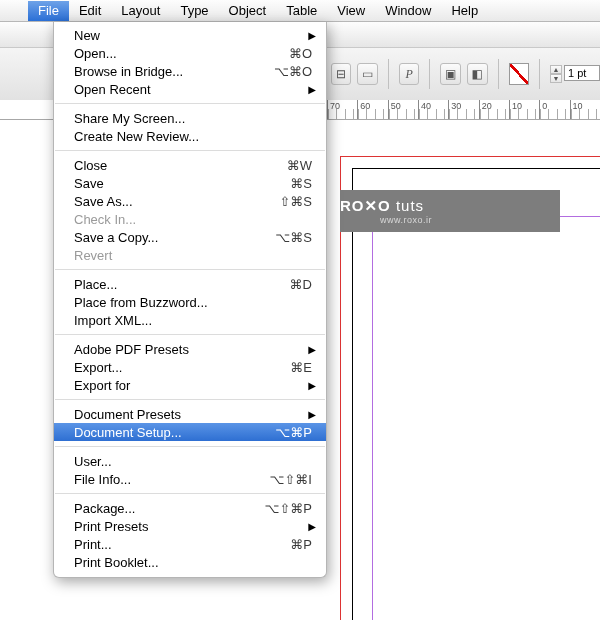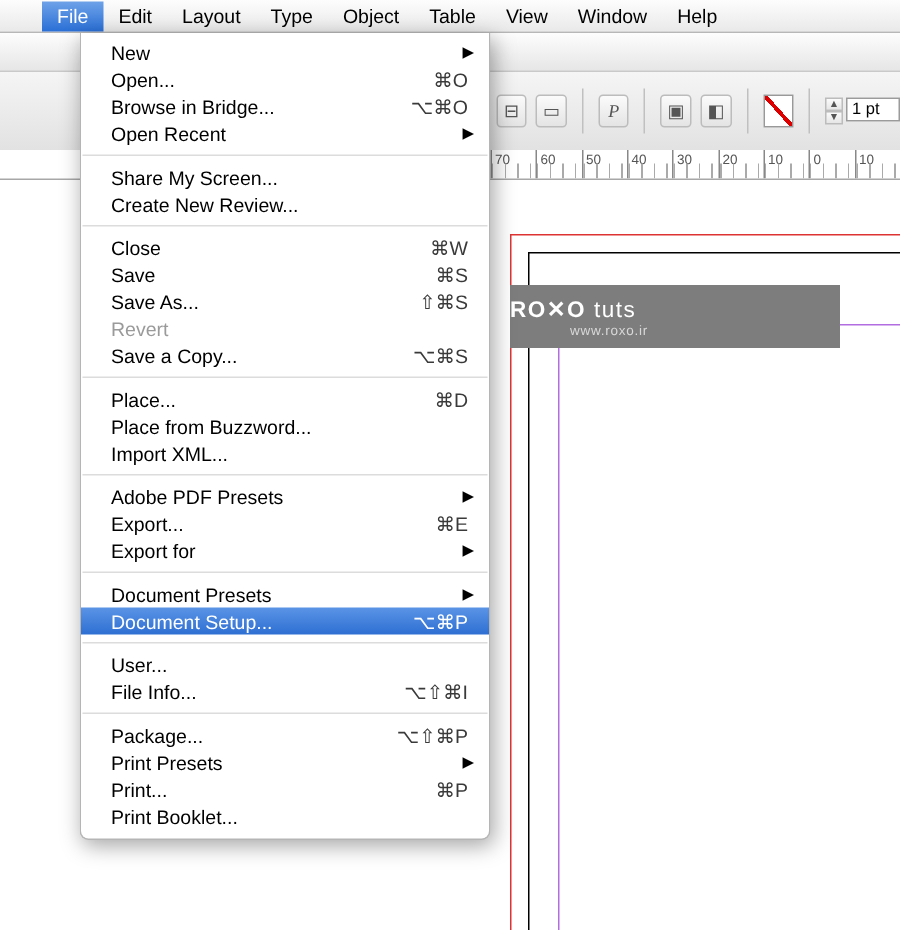--- a/index.html
+++ b/index.html
@@ -320,25 +320,28 @@
     </div>
     <div class="item">
       <span class="label">Save</span>
       <span class="short">⌘S</span>
     </div>
     <div class="item">
       <span class="label">Save As...</span>
       <span class="short">⇧⌘S</span>
     </div>
     <div class="item disabled">
-      <span class="label">Revert</span>
+      <span class="label">Check In...</span>
     </div>
     <div class="item">
       <span class="label">Save a Copy...</span>
       <span class="short">⌥⌘S</span>
+    </div>
+    <div class="item disabled">
+      <span class="label">Revert</span>
     </div>
     <hr>
     <div class="item">
       <span class="label">Place...</span>
       <span class="short">⌘D</span>
     </div>
     <div class="item">
       <span class="label">Place from Buzzword...</span>
     </div>
     <div class="item">

